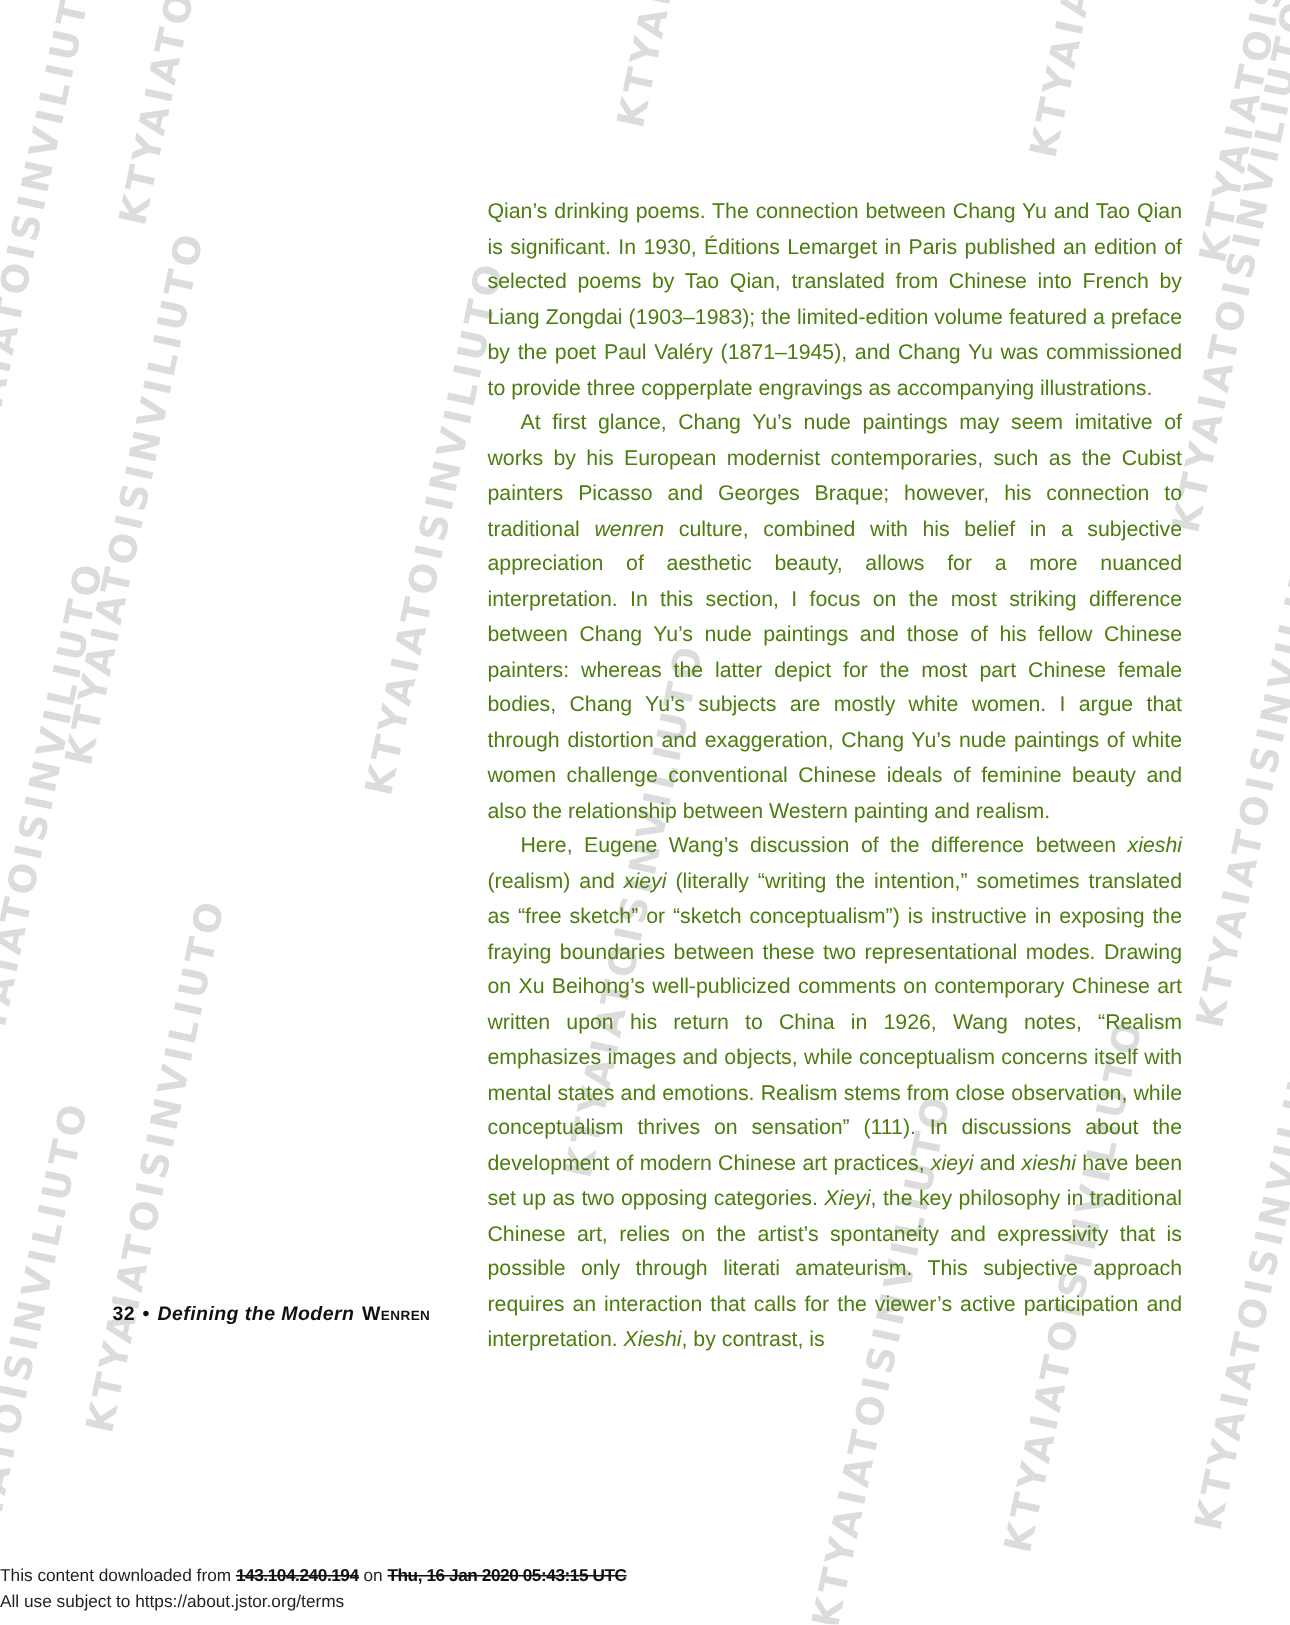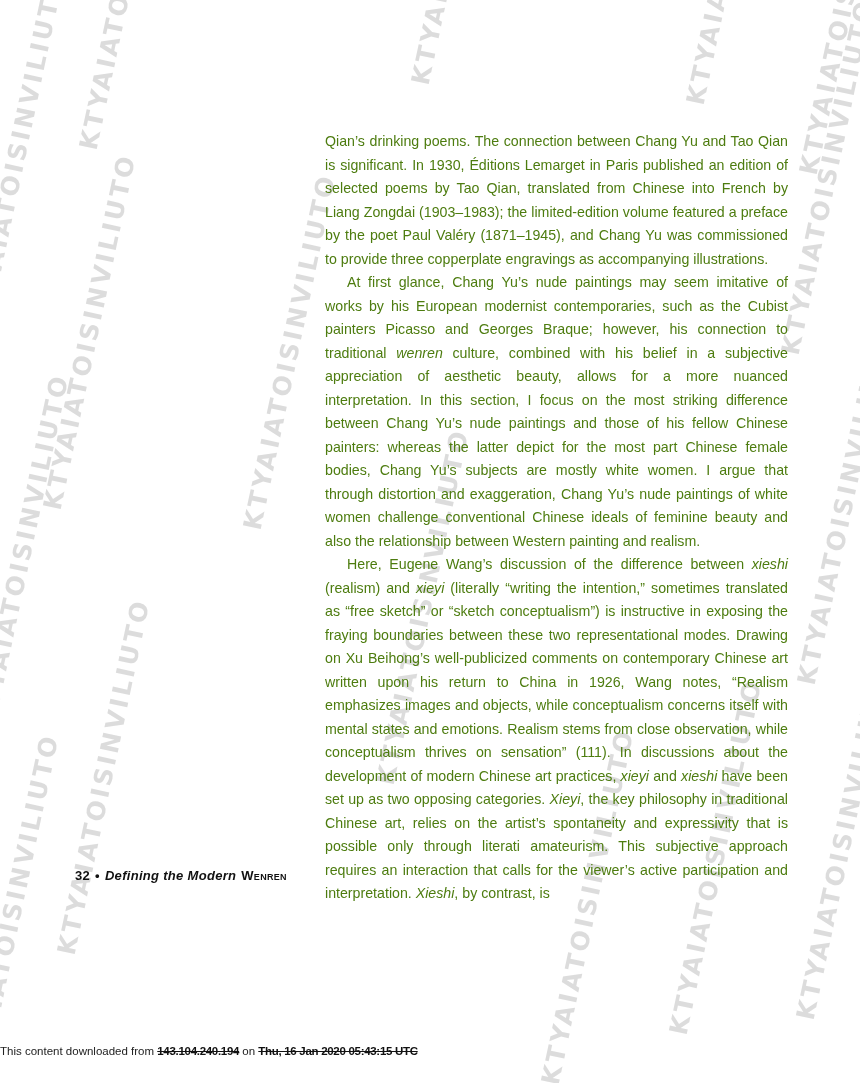--- a/index.html
+++ b/index.html
@@ -112,15 +112,16 @@
       <p class="indent"><span>At first glance, Chang Yu’s nude paintings may seem imitative of works by his European modernist contemporaries, such as the Cubist painters Picasso and Georges Braque; however, his connection to traditional </span><em>wenren</em><span> culture, combined with his belief in a subjective appreciation of aesthetic beauty, allows for a more nuanced interpretation. In this section, I focus on the most striking difference between Chang Yu’s nude paintings and those of his fellow Chinese painters: whereas the latter depict for the most part Chinese female bodies, Chang Yu’s subjects are mostly white women. I argue that through distortion and exaggeration, Chang Yu’s nude paintings of white women challenge conventional Chinese ideals of feminine beauty and also the relationship between Western painting and realism.</span></p>
       <p class="indent"><span>Here, Eugene Wang’s discussion of the difference between </span><em>xieshi</em><span> (realism) and </span><em>xieyi</em><span> (literally “writing the intention,” sometimes translated as “free sketch” or “sketch conceptualism”) is instructive in exposing the fraying boundaries between these two representational modes. Drawing on Xu Beihong’s well-publicized comments on contemporary Chinese art written upon his return to China in 1926, Wang notes, “Realism emphasizes images and objects, while conceptualism concerns itself with mental states and emotions. Realism stems from close observation, while conceptualism thrives on sensation” (111). In discussions about the development of modern Chinese art practices, </span><em>xieyi</em><span> and </span><em>xieshi</em><span> have been set up as two opposing categories. </span><em>Xieyi</em><span>, the key philosophy in traditional Chinese art, relies on the artist’s spontaneity and expressivity that is possible only through literati amateurism. This subjective approach requires an interaction that calls for the viewer’s active participation and interpretation. </span><em>Xieshi</em><span>, by contrast, is</span></p>
     </div>
 
   <div class="running-foot">
     <span>32</span><span class="bullet">•</span><span class="chapter">Defining the Modern</span><span class="bookword">Wenren</span>
   </div>
 
   <div class="jstor">
     <div><span>This content downloaded from </span><span class="redacted">143.104.240.194</span><span> on </span><span class="redacted">Thu, 16 Jan 2020 05:43:15 UTC</span></div>
+    <div><span>All use subject to https://about.jstor.org/terms</span></div>
   </div>
 
 </div>
 
 </body></html>

